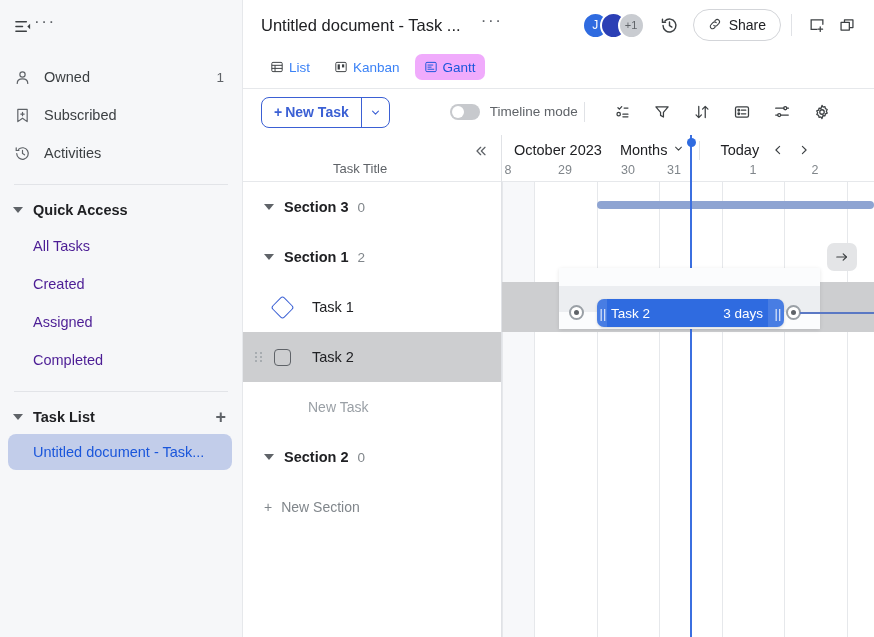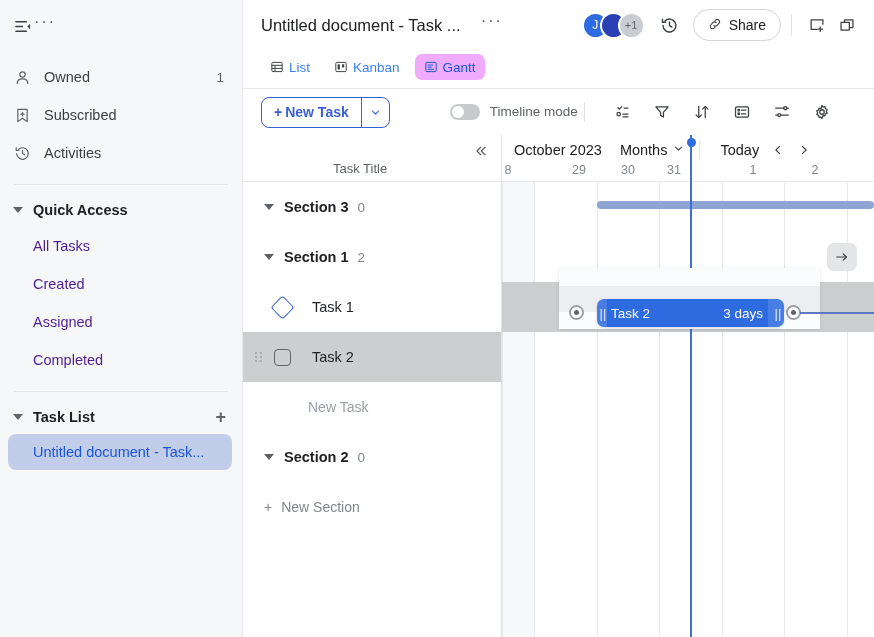--- a/index.html
+++ b/index.html
@@ -502,21 +502,21 @@
             </span>
             <span class="chev">
               <svg width="14" height="14" viewBox="0 0 20 20" fill="none" stroke="#3c4043" stroke-width="1.6" stroke-linecap="round" stroke-linejoin="round">
                   <path d="M7.7 4.8L13 10l-5.3 5.2"></path>
                 </svg>
             </span>
           </div>
 
           <div class="daysrow">
             <span class="day" style="left:6px;">8</span>
-            <span class="day" style="left:77px;">29</span>
+            <span class="day" style="left:63px;">29</span>
             <span class="day" style="left:126px;">30</span>
             <span class="day" style="left:172px;">31</span>
             <span class="day" style="left:251px;">1</span>
             <span class="day" style="left:313px;">2</span>
           </div>
           <span class="hrule"></span>
         </div>
 
         <div class="rows">
           <div class="gridlines">

